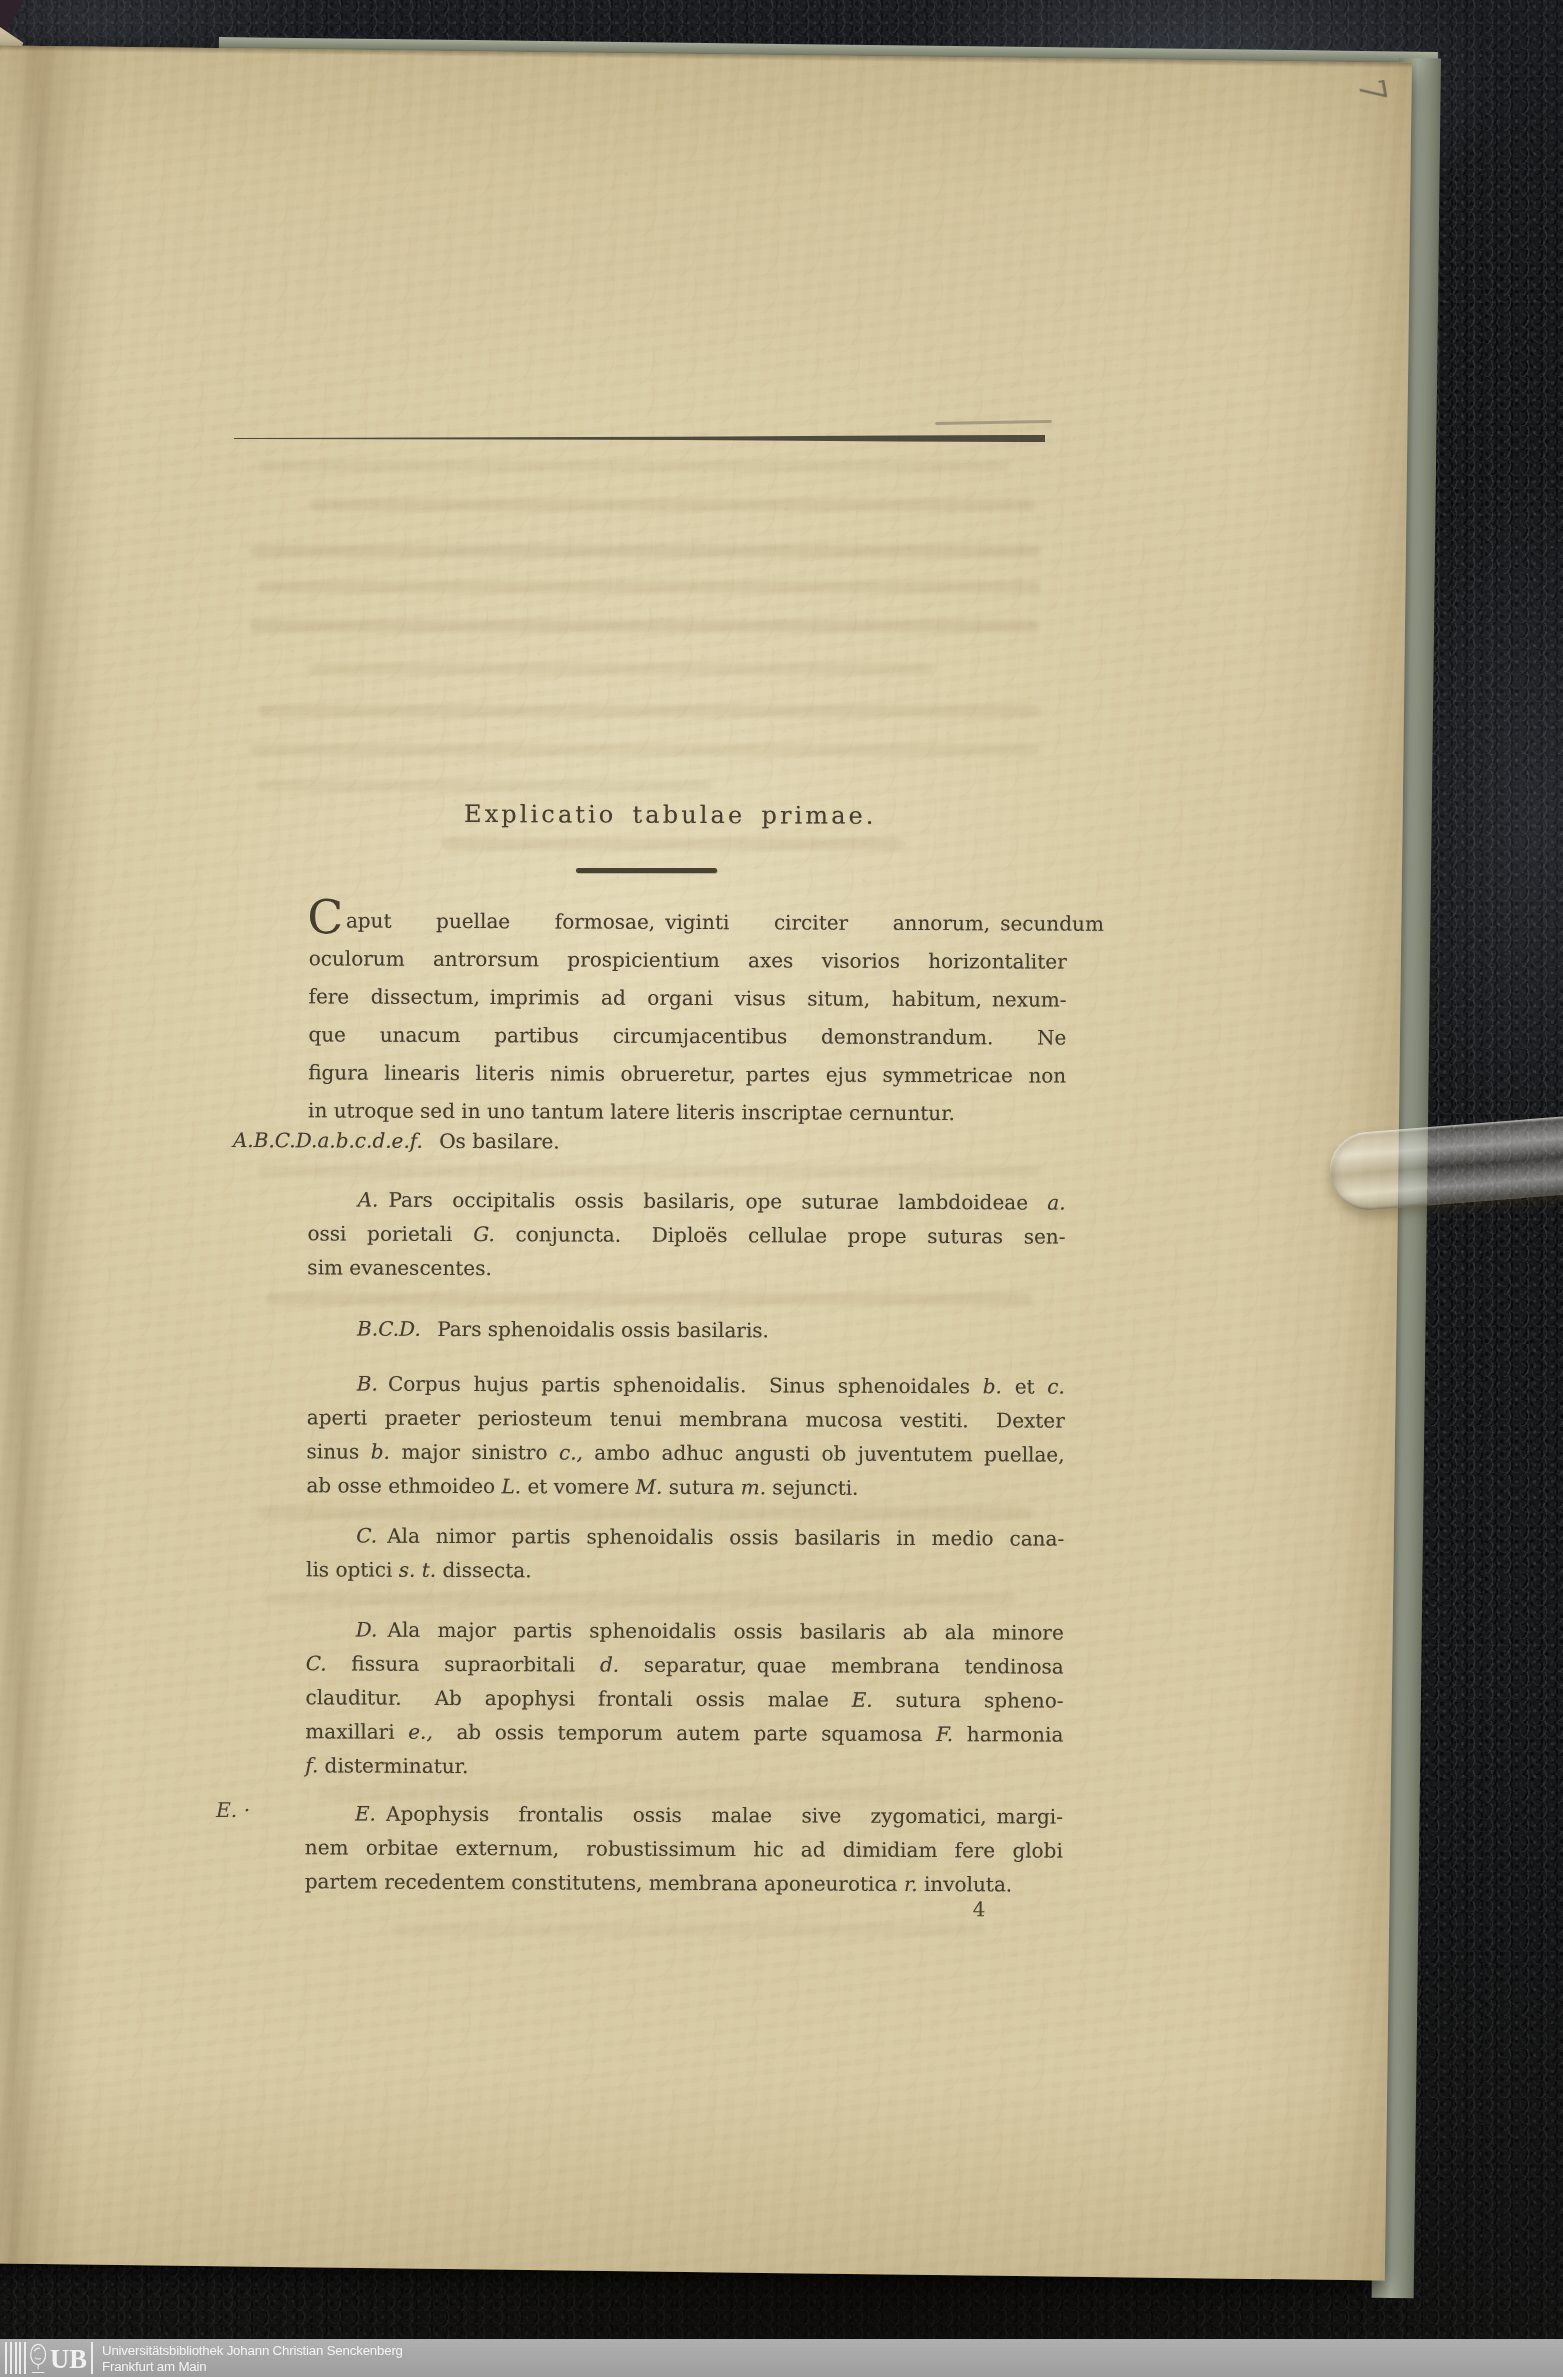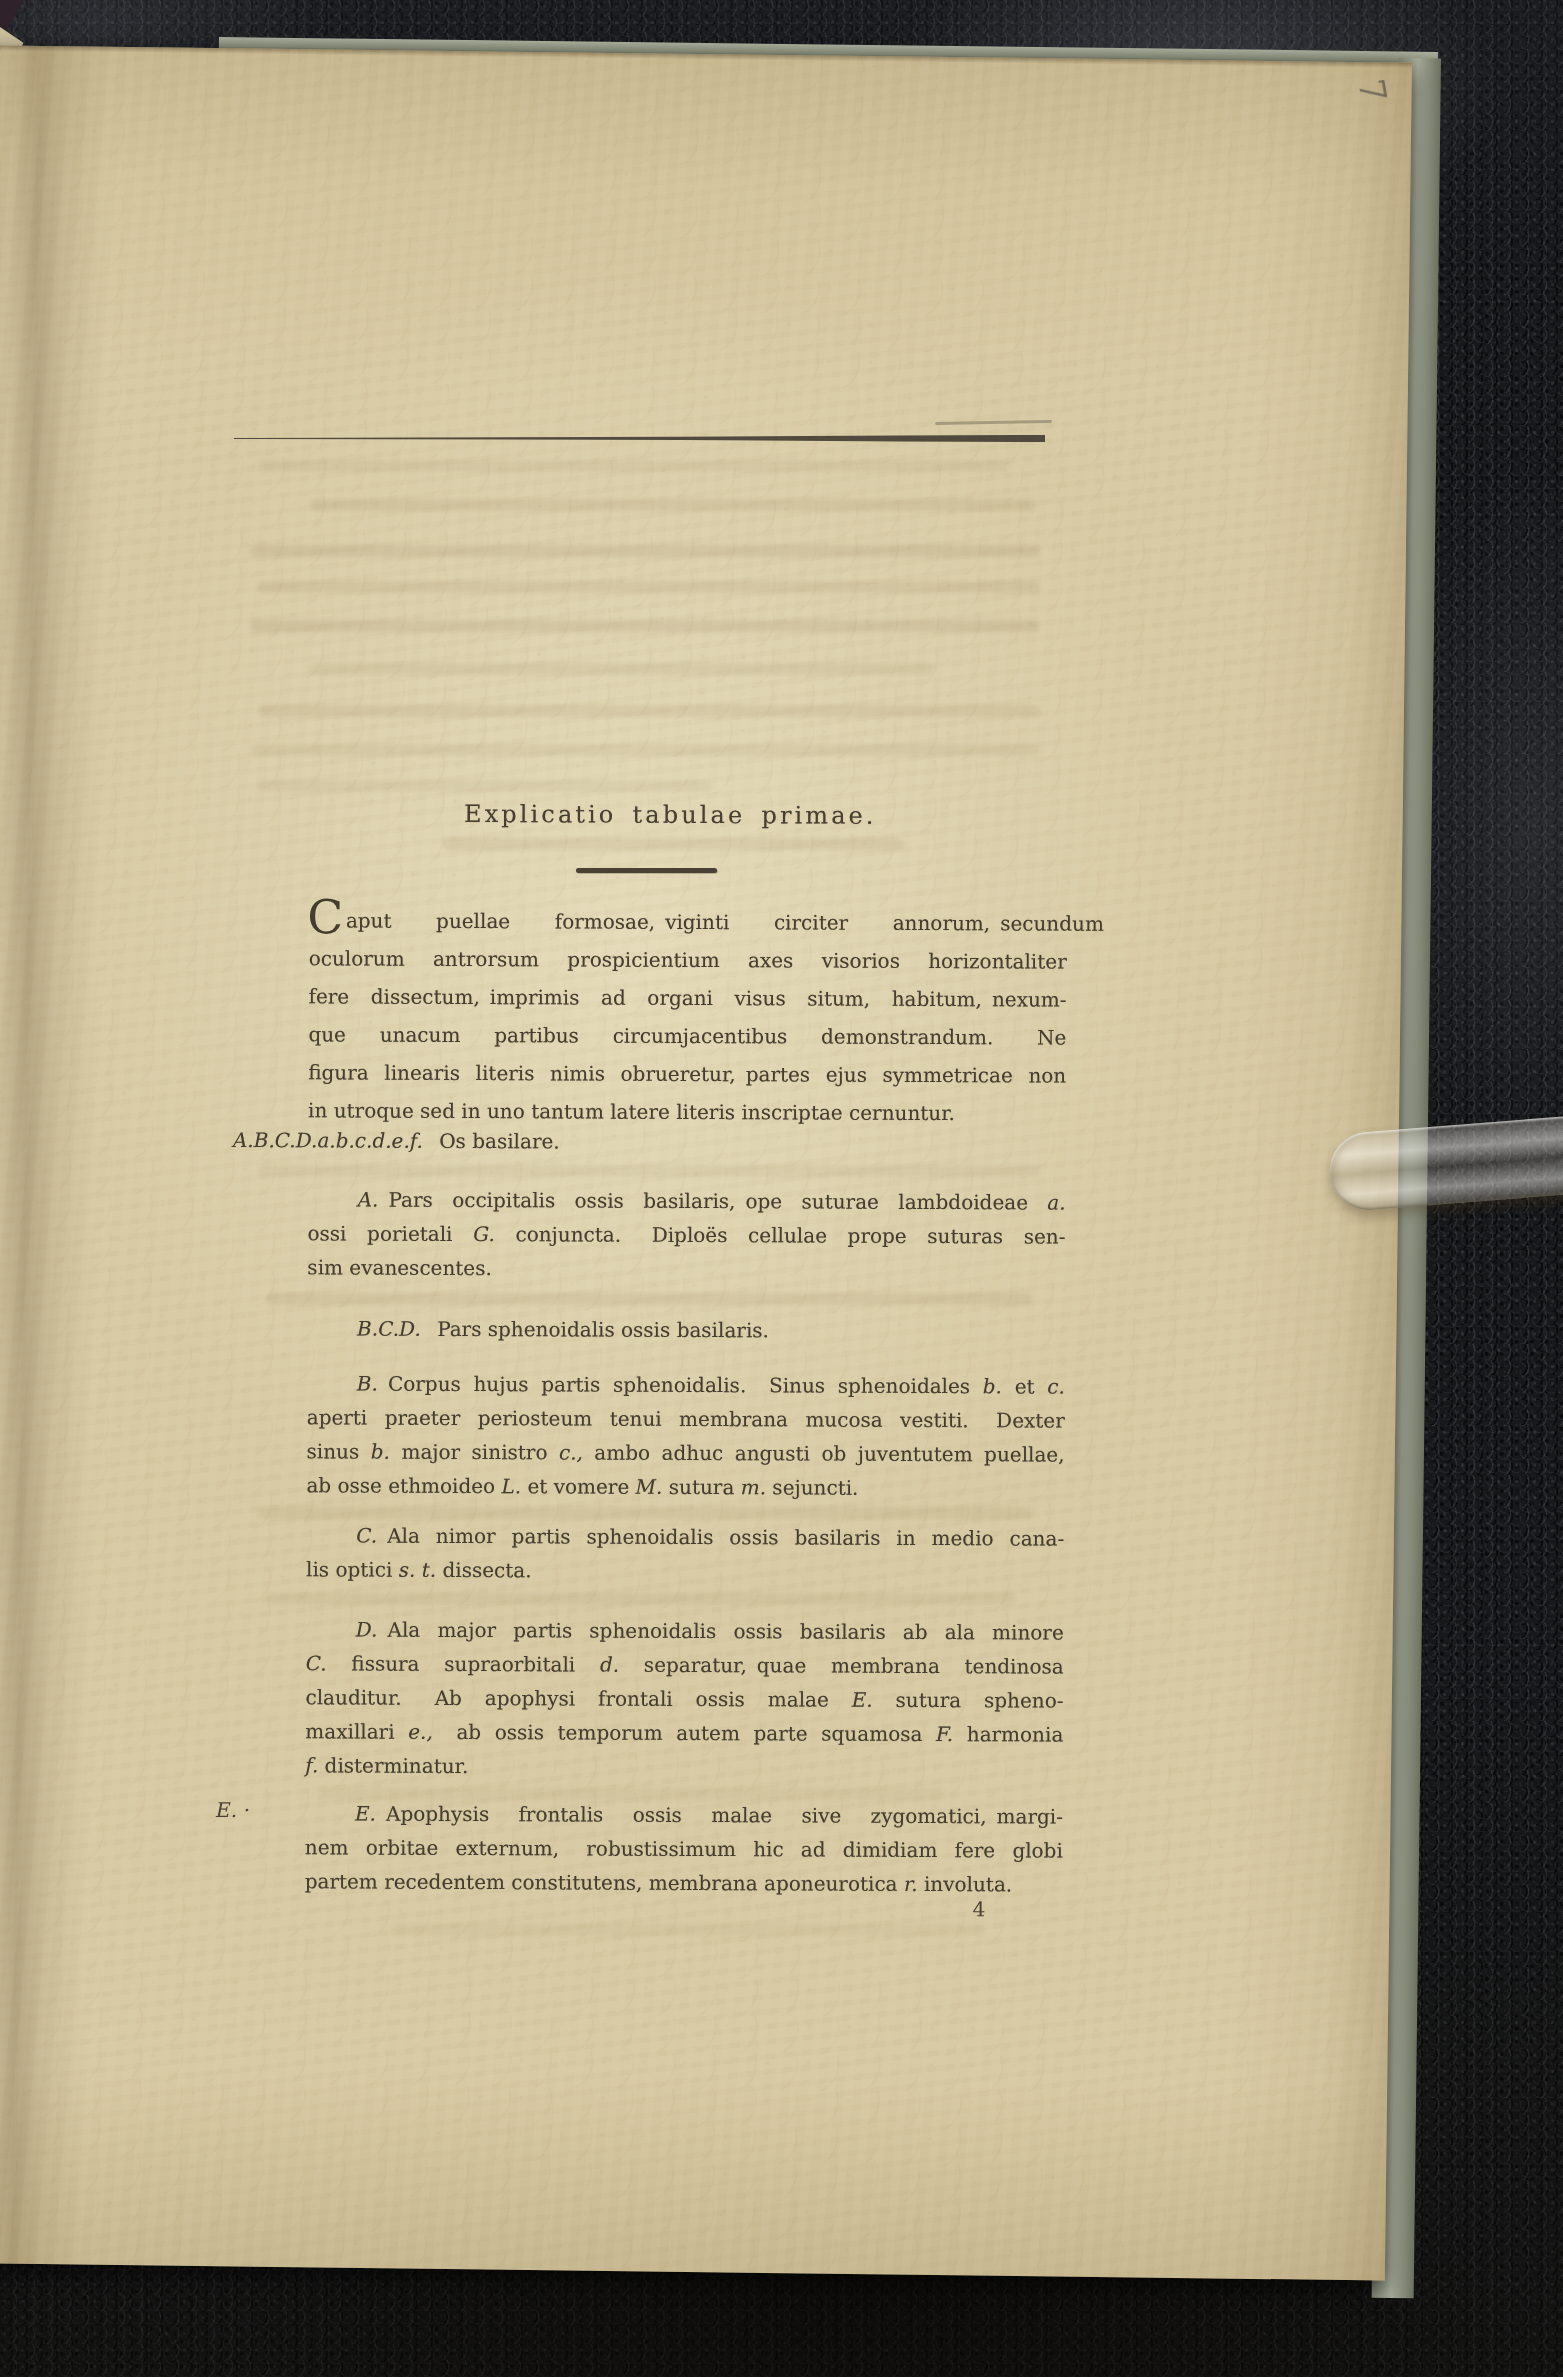--- a/index.html
+++ b/index.html
@@ -203,15 +203,30 @@
         <div class="tline" style="height: 34px; line-height: 34px;">partem recedentem constitutens, membrana aponeurotica <i>r.</i> involuta.</div>
       </div>
     </div>
 
   <div class="rule-title"></div>
 
   <div class="folio">7</div>
 
   <div class="plastic-strip"></div>
 
+  <div class="banner">
+    <div class="books-icon"></div>
+    <span class="portrait-icon">
+      <svg width="20.3" height="34" viewBox="0 0 26 43">
+        <ellipse cx="13" cy="17" rx="9.5" ry="13" fill="none" stroke="#ededed" stroke-width="1.6"></ellipse>
+        <path d="M8 13 q2.5 -5 7.5 -4 M9 21 q3 3 7.5 1 M13 30 v6 M5 40 h16" stroke="#ededed" fill="none" stroke-width="1.4"></path>
+      </svg>
+    </span>
+    <div class="ub-mark">UB</div>
+    <div class="logo-bar"></div>
+    <div class="banner-text">
+      <div>Universitätsbibliothek Johann Christian Senckenberg</div>
+      <div>Frankfurt am Main</div>
+    </div>
+  </div>
 
 </div>
 
 
 </body></html>

